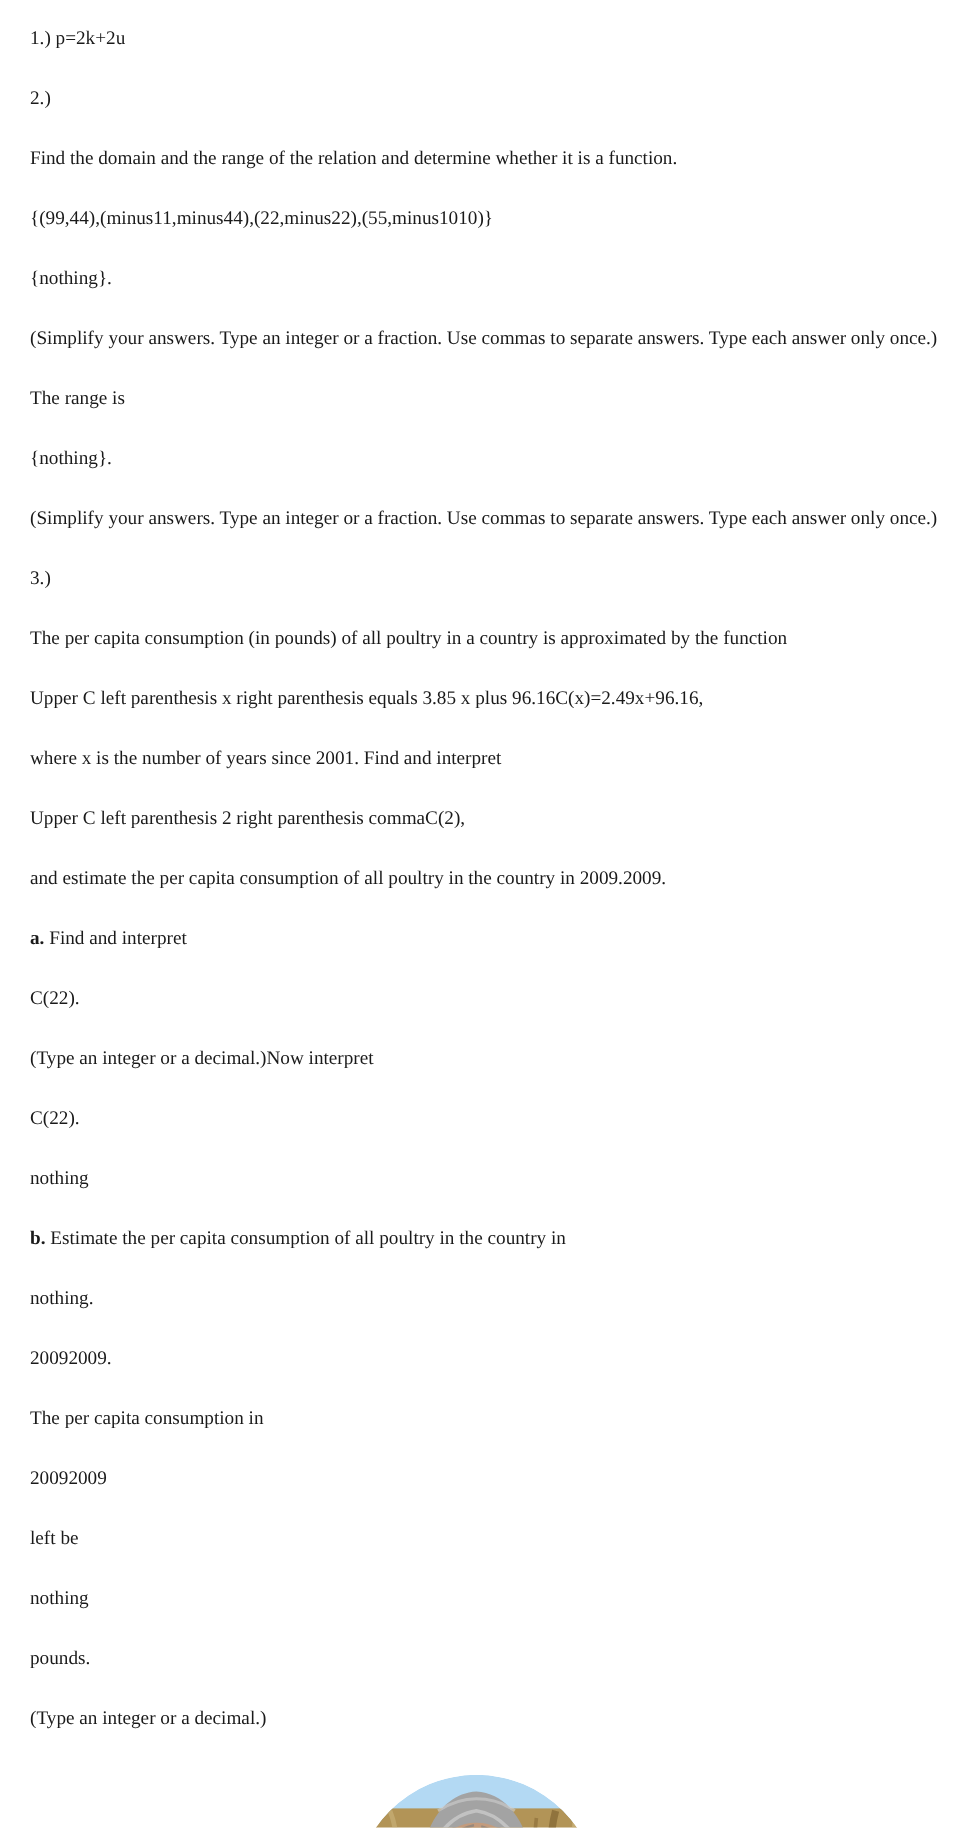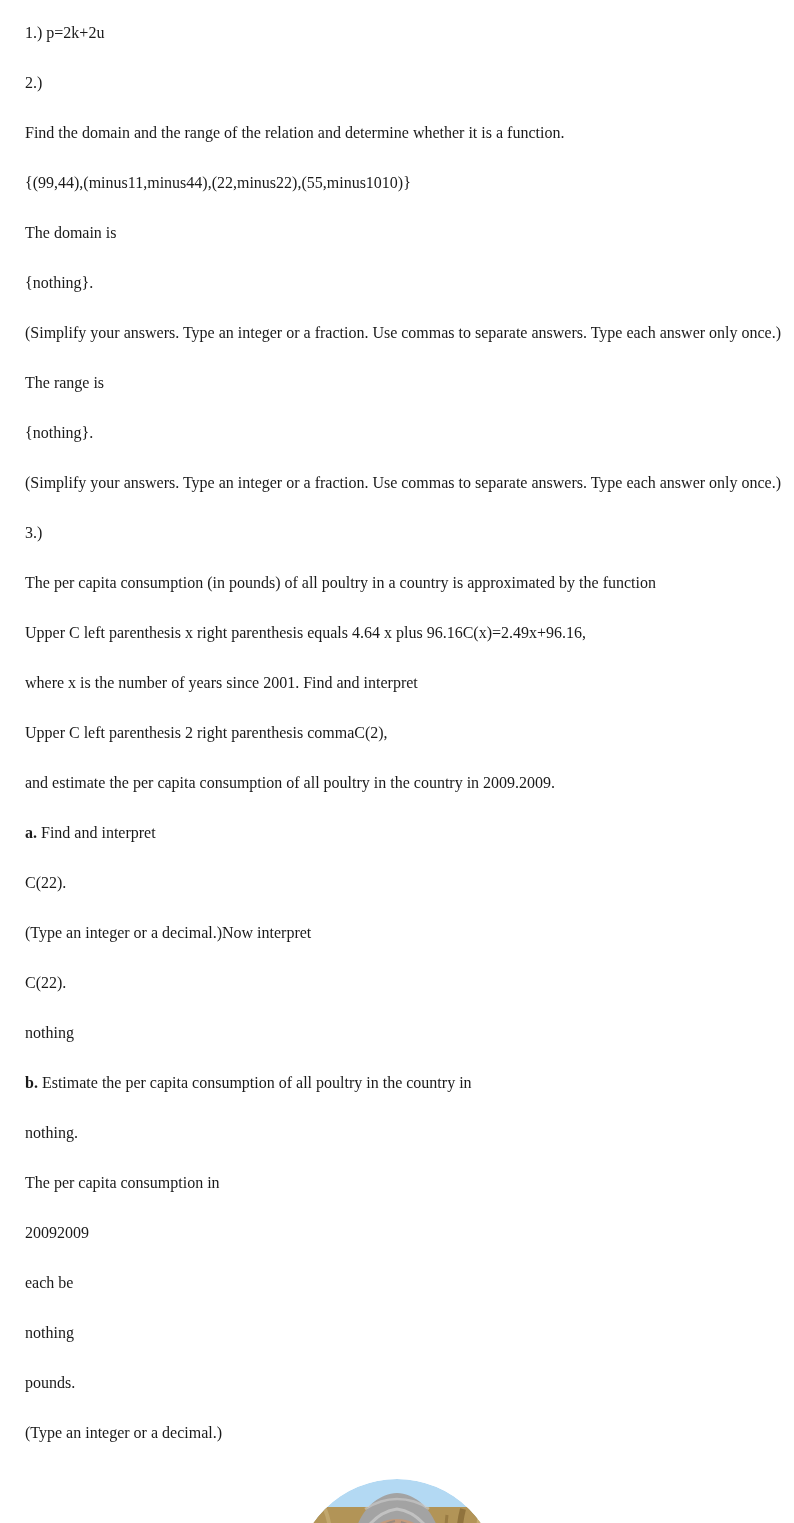--- a/index.html
+++ b/index.html
@@ -49,42 +49,42 @@
 </head>
 <body>
 
 <div class="page">
 
   <div class="doc-lines" id="doc-lines">
       <p>1.) p=2k+2u</p>
       <p>2.)</p>
       <p>Find the domain and the range of the relation and determine whether it is a function.</p>
       <p>{(99,44),(minus11,minus44),(22,minus22),(55,minus1010)}</p>
-      <p>The domain is</p>
       <p>{nothing}.</p>
       <p>(Simplify your answers. Type an integer or a fraction. Use commas to separate answers. Type each answer only once.)</p>
       <p>The range is</p>
       <p>{nothing}.</p>
       <p>(Simplify your answers. Type an integer or a fraction. Use commas to separate answers. Type each answer only once.)</p>
       <p>3.)</p>
       <p>The per capita consumption (in pounds) of all poultry in a country is approximated by the function</p>
-      <p>Upper C left parenthesis x right parenthesis equals 4.64 x plus 96.16C(x)=2.49x+96.16,</p>
+      <p>Upper C left parenthesis x right parenthesis equals 3.85 x plus 96.16C(x)=2.49x+96.16,</p>
       <p>where x is the number of years since 2001. Find and interpret</p>
       <p>Upper C left parenthesis 2 right parenthesis commaC(2),</p>
       <p>and estimate the per capita consumption of all poultry in the country in 2009.2009.</p>
       <p><b>a.</b> Find and interpret</p>
       <p>C(22).</p>
       <p>(Type an integer or a decimal.)Now interpret</p>
       <p>C(22).</p>
       <p>nothing</p>
       <p><b>b.</b> Estimate the per capita consumption of all poultry in the country in</p>
       <p>nothing.</p>
+      <p>20092009.</p>
       <p>The per capita consumption in</p>
       <p>20092009</p>
-      <p>each be</p>
+      <p>left be</p>
       <p>nothing</p>
       <p>pounds.</p>
       <p>(Type an integer or a decimal.)</p>
     </div>
 
   <div class="avatar-wrap">
     <svg width="204" height="204" viewBox="0 0 204 204" xmlns="http://www.w3.org/2000/svg">
       <defs>
         <clipPath id="circleClip">
             <circle cx="102" cy="102" r="102"></circle>

